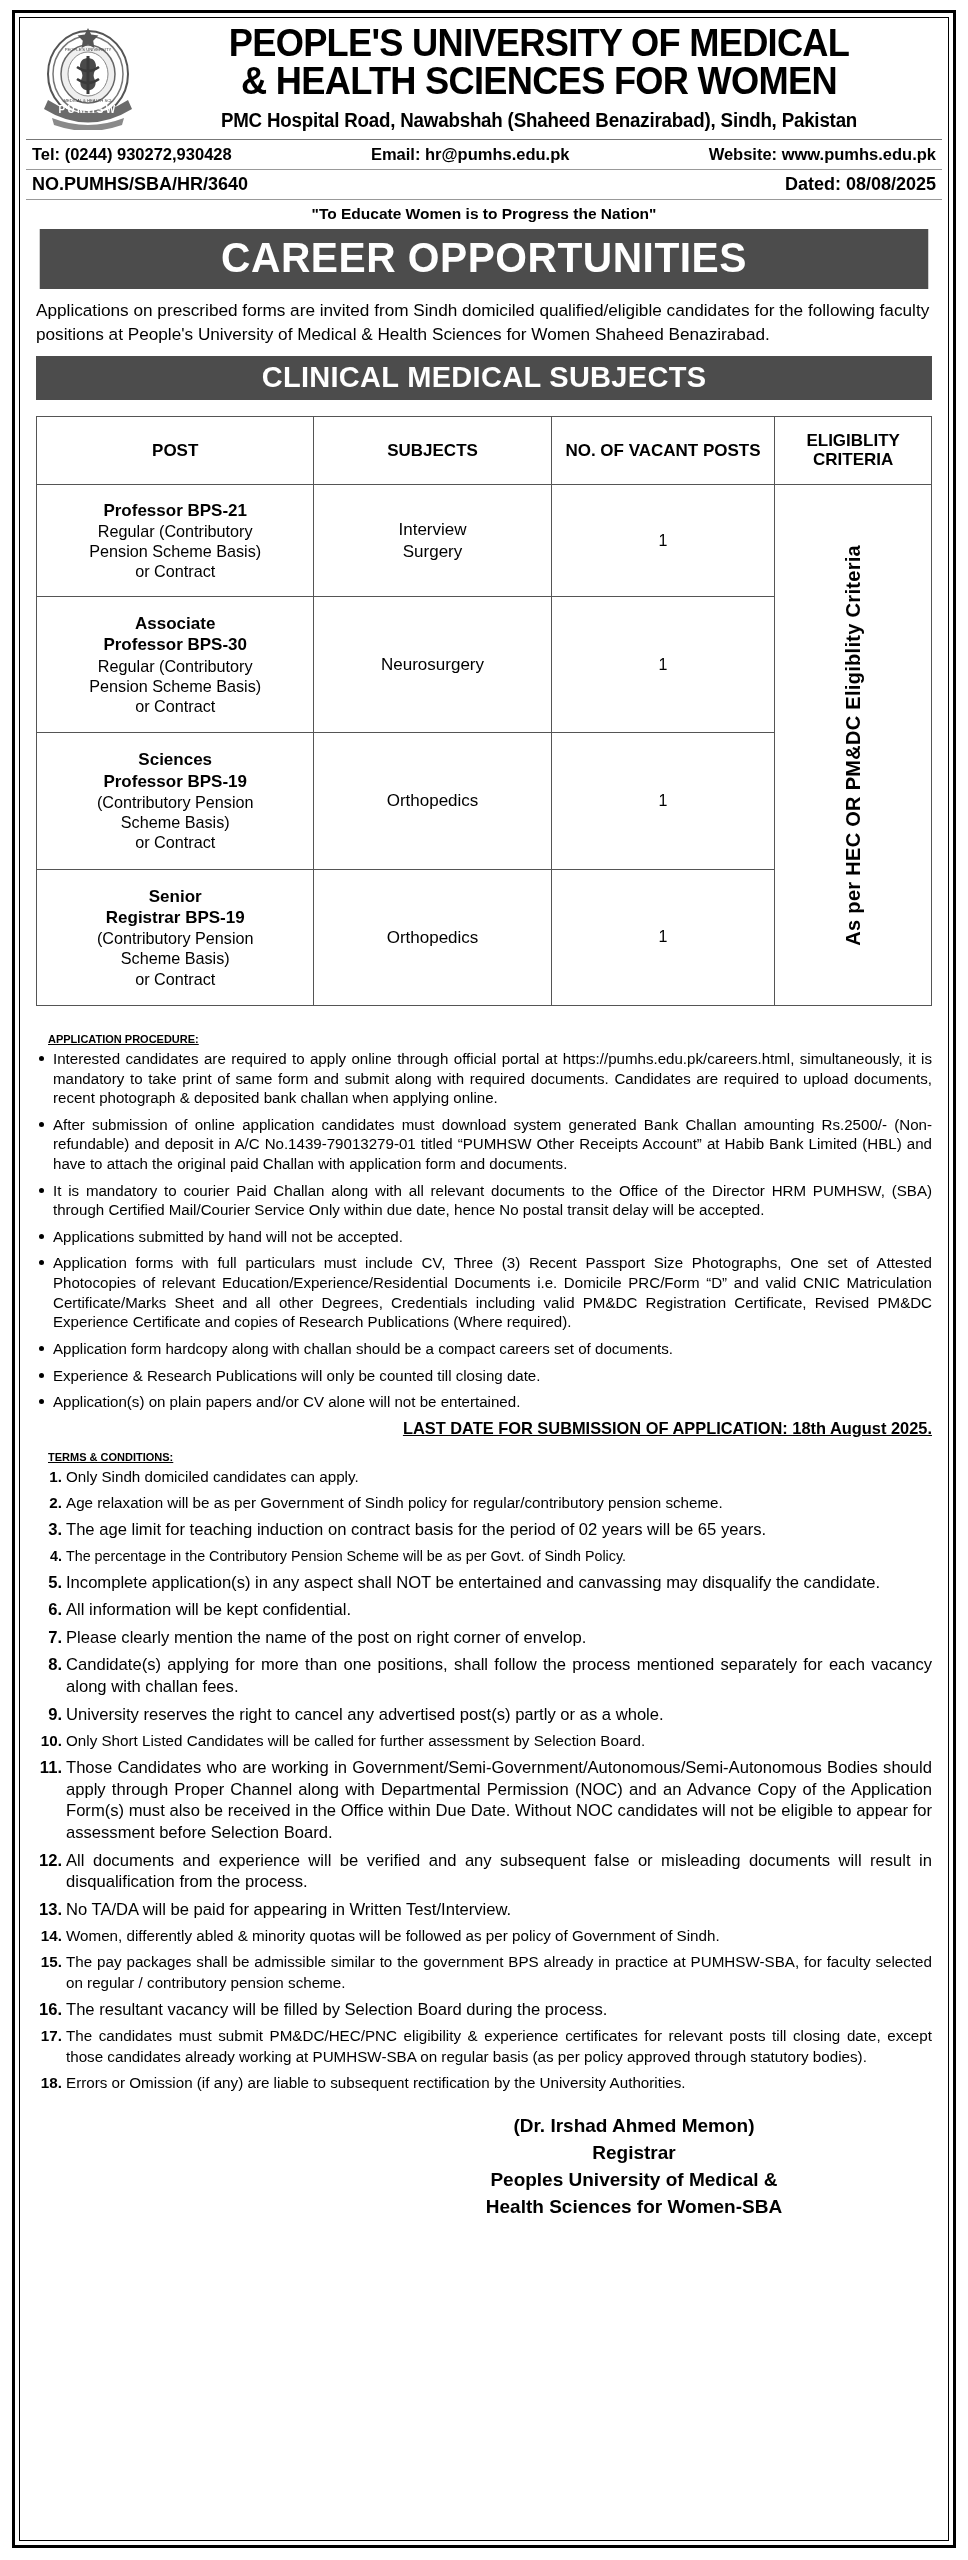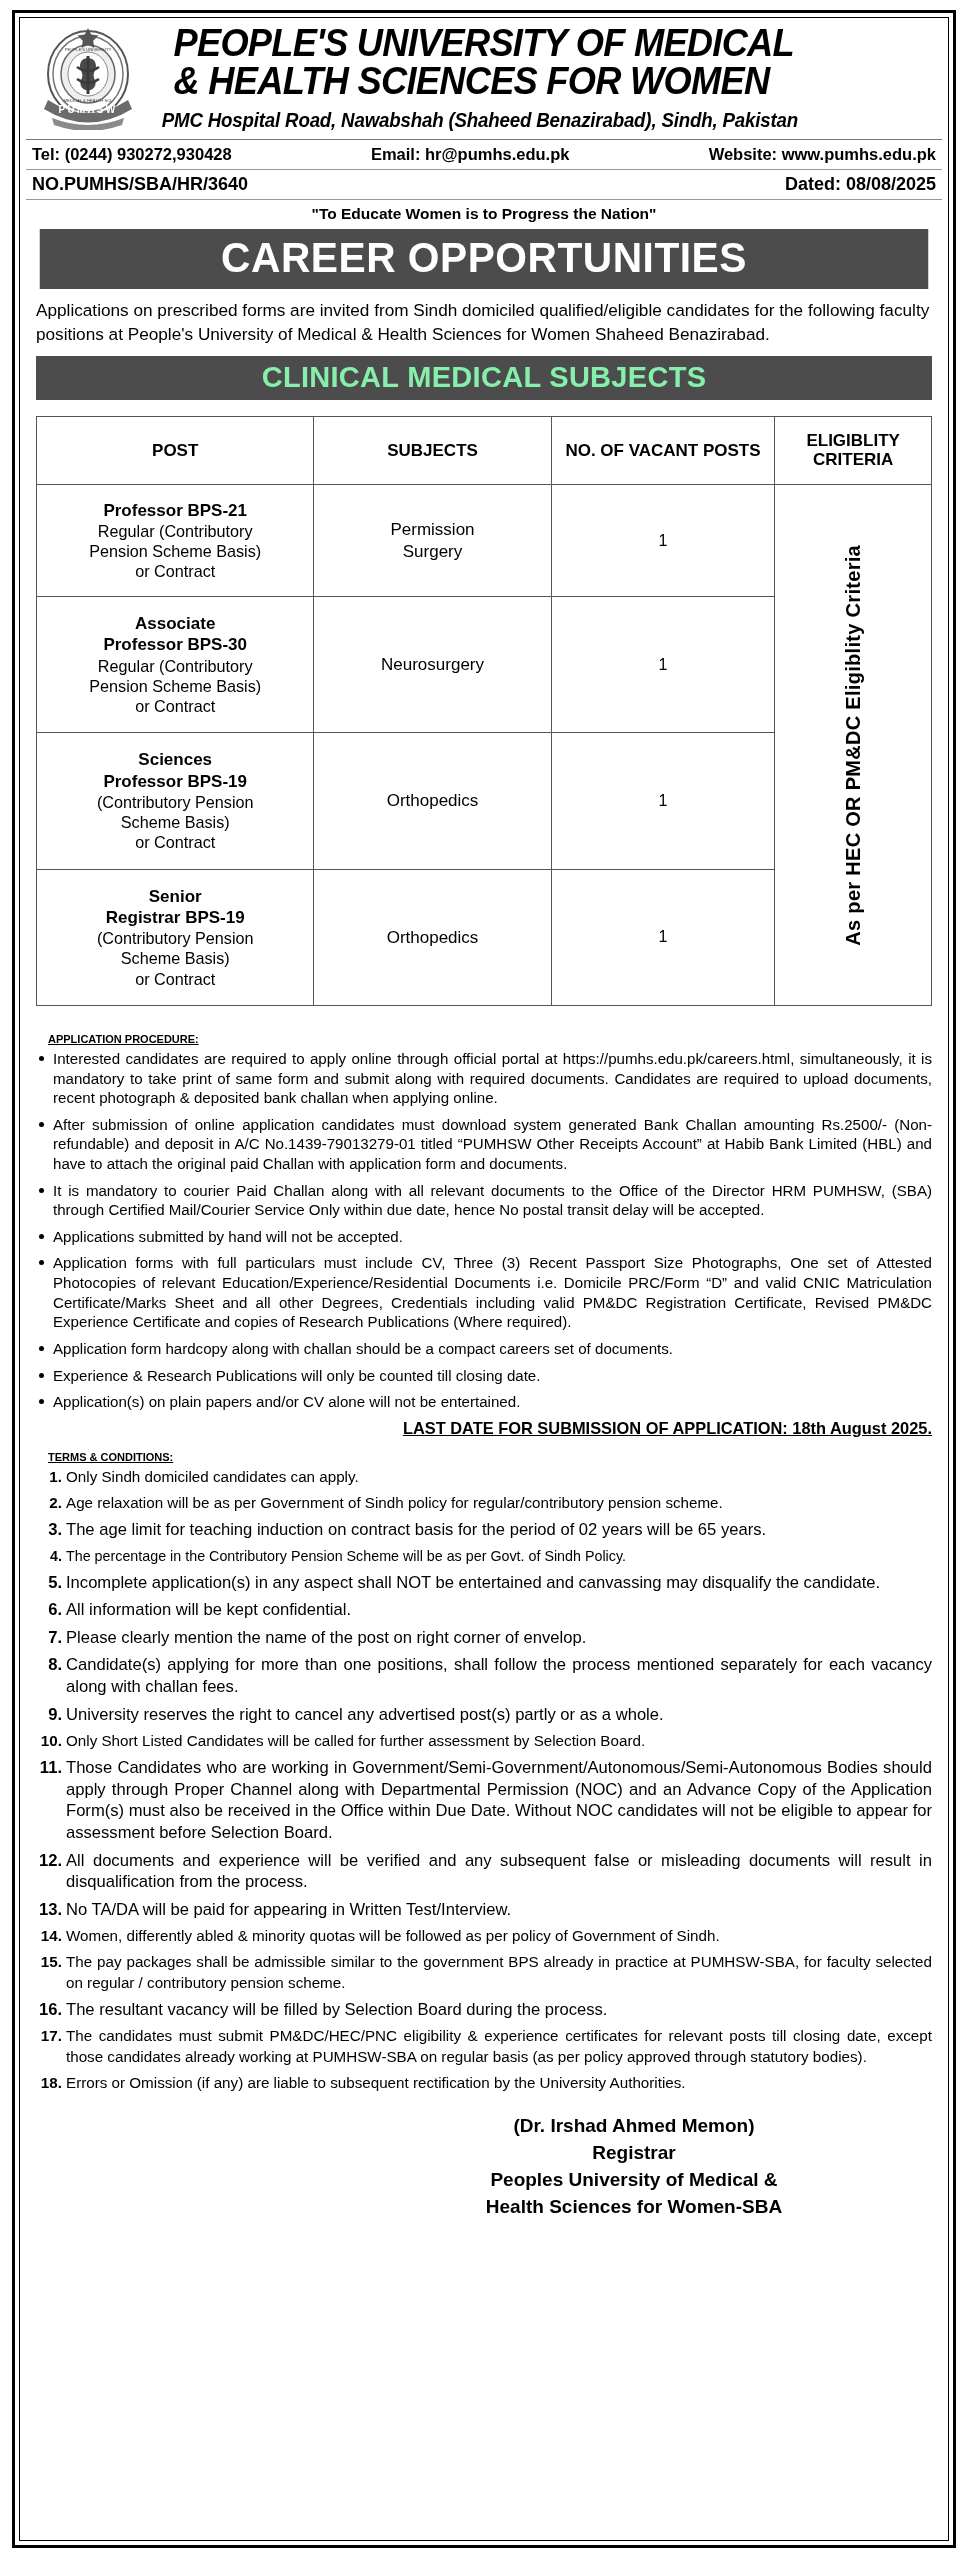--- a/index.html
+++ b/index.html
@@ -45,21 +45,21 @@
   .crest {
     width: 104px;
     height: 104px;
     flex: 0 0 104px;
     position: relative;
     margin-right: 6px;
     margin-left: 6px;
   }
   .crest svg { display: block; }
 
-  .titleblock { flex: 1; padding-right: 6px; font-style: italic; }
+  .titleblock { flex: 1; text-align: center; padding-right: 6px; }
 
   .uni-name {
     font-family: "Liberation Sans", sans-serif;
     font-weight: bold;
     font-size: 39px;
     line-height: 0.98;
     letter-spacing: -0.8px;
     transform: scaleX(0.93);
     transform-origin: center;
     white-space: nowrap;
@@ -120,21 +120,21 @@
   .intro {
     font-size: 17.2px;
     line-height: 1.35;
     padding: 10px 16px 10px 16px;
     text-align: left;
   }
 
   
   .section-bar {
     background: #4c4c4c;
-    color: #86efac;
+    color: #ffffff;
     text-align: center;
     font-weight: bold;
     font-size: 29px;
     letter-spacing: 0.3px;
     padding: 5px 0 6px 0;
     margin: 0 16px;
   }
 
   
   table.posts {
@@ -349,21 +349,21 @@
         </thead>
         <tbody>
           <tr>
             <td class="post-cell">
               <span class="ptitle">Professor BPS-21</span>
               <span class="psub">Regular (Contributory</span>
               <span class="psub">Pension Scheme Basis)</span>
               <span class="psub">or Contract</span>
             </td>
             <td class="subject-cell">
-              <div>Permission</div>
+              <div>Interview</div>
               <div>Surgery</div>
             </td>
             <td class="vac-cell">1</td>
             <td class="elig-cell" rowspan="4">
               <div class="elig-wrap">
                 <span class="elig-vert">As per HEC OR PM&amp;DC Eligiblity Criteria</span>
               </div>
             </td>
           </tr>
           <tr>

